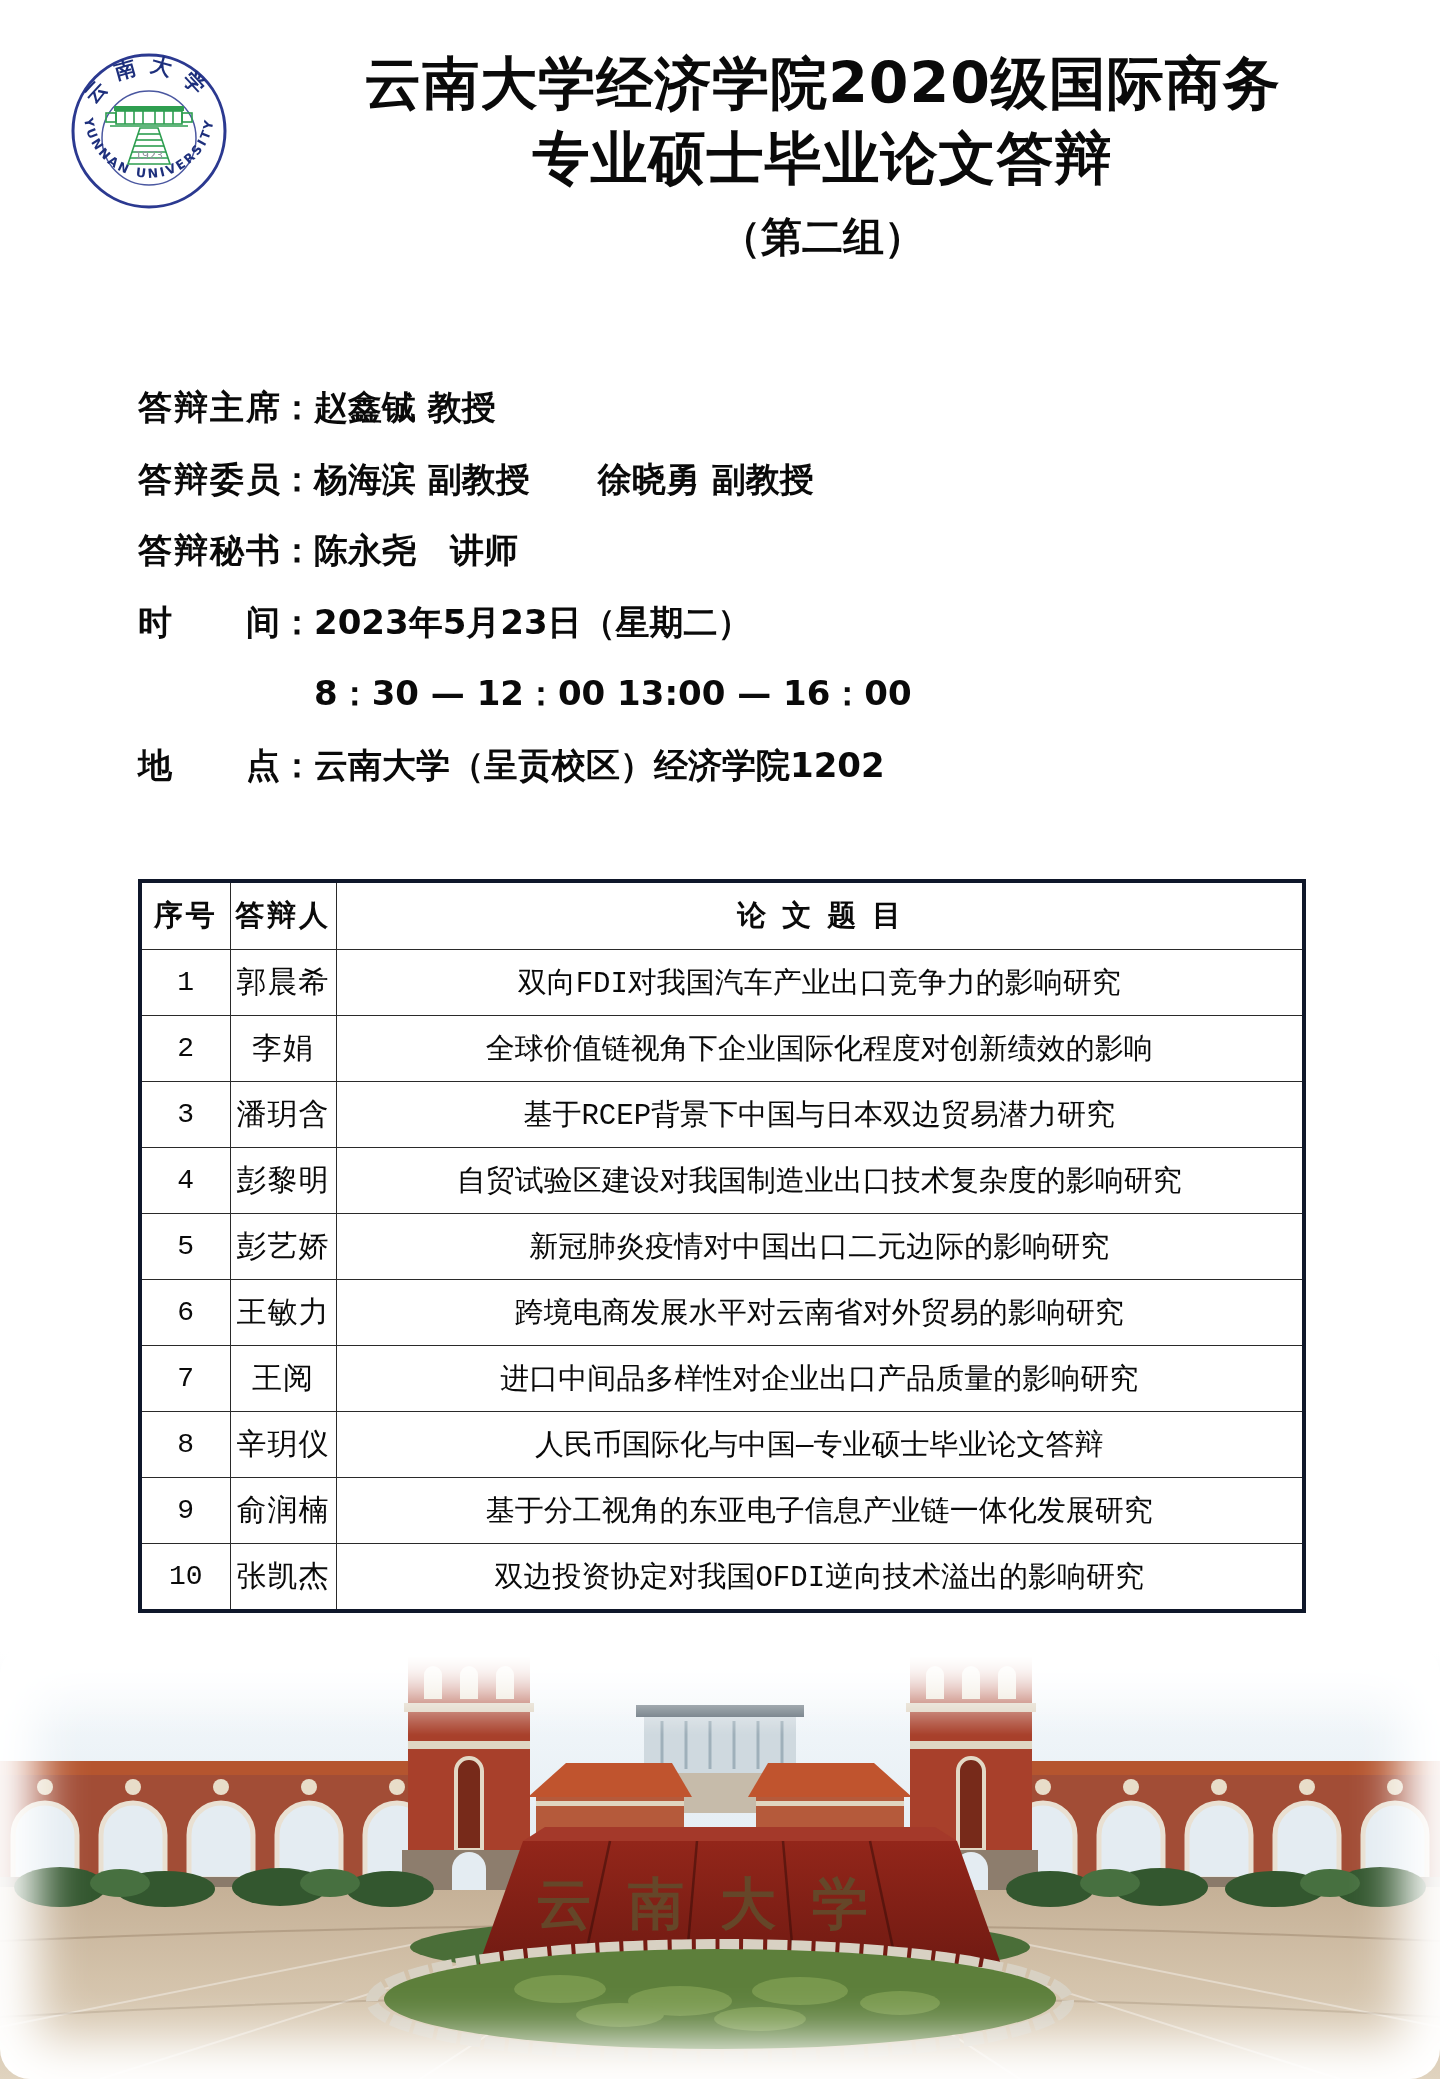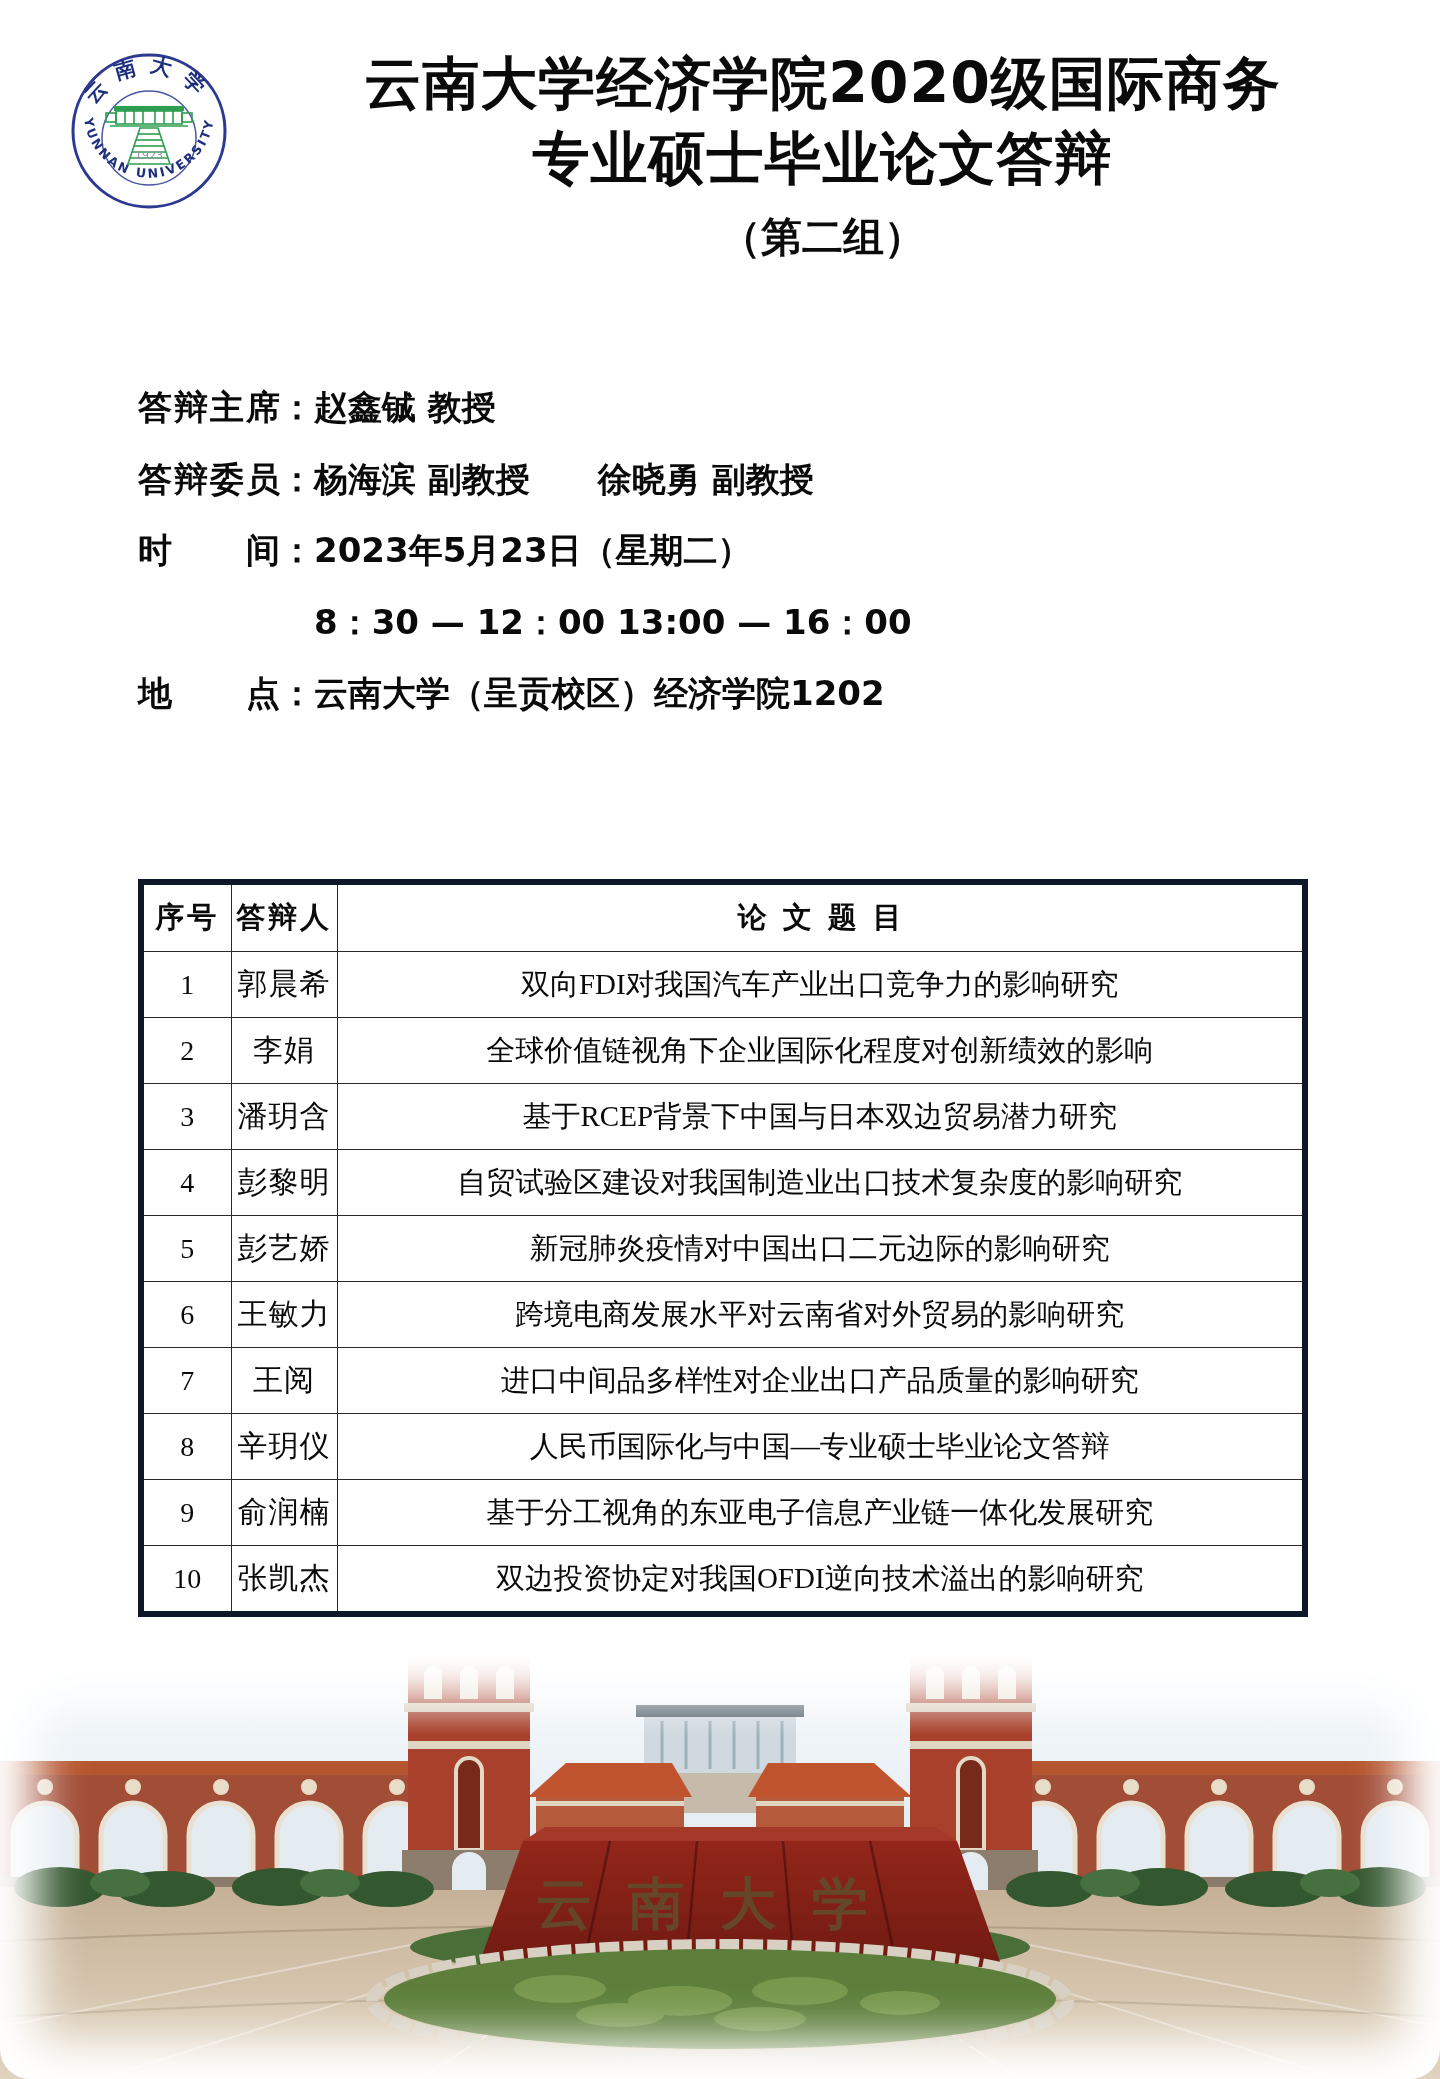--- a/index.html
+++ b/index.html
@@ -18,22 +18,22 @@
   .info{position:absolute;left:138px;top:372px;width:1200px;
         font-size:34px;font-weight:bold;line-height:71.5px;white-space:nowrap;}
   .info-line{height:71.5px;}
   .info-label{display:inline-block;width:142px;text-align:justify;text-align-last:justify;vertical-align:top;}
   .info-colon{display:inline-block;width:34px;vertical-align:top;}
   .info-value{display:inline-block;vertical-align:top;}
   
   table.defense{
     position:absolute;left:138px;top:879px;width:1164px;
     border-collapse:collapse;table-layout:fixed;
-    font-family:Liberation Serif, serif;
-    border:6px solid #0f172a;
+    font-family:Liberation Mono, monospace;
+    border:4px solid #0f172a;
   }
   table.defense th,table.defense td{
     border:1px solid #2a2a2a;text-align:center;vertical-align:middle;
     padding:0 4px;overflow:hidden;white-space:nowrap;
   }
   table.defense th{height:66px;font-size:29px;font-weight:bold;}
   th.h-title{letter-spacing:0.55em;text-indent:0.55em;}
   th.h-no,th.h-name{letter-spacing:0.1em;}
   table.defense td{height:65px;}
   td.c-no{font-size:28px;}
@@ -103,20 +103,23 @@
 </div>
 
 <div class="info">
   <div class="info-line">
     <span class="info-label">答辩主席</span><span class="info-colon">：</span><span class="info-value">赵鑫铖 教授</span>
   </div>
   <div class="info-line">
     <span class="info-label">答辩委员</span><span class="info-colon">：</span><span class="info-value">杨海滨 副教授　　徐晓勇 副教授</span>
   </div>
   <div class="info-line">
+    <span class="info-label">答辩秘书</span><span class="info-colon">：</span><span class="info-value">陈永尧　讲师</span>
+  </div>
+  <div class="info-line">
     <span class="info-label">时间</span><span class="info-colon">：</span><span class="info-value">2023年5月23日（星期二）</span>
   </div>
   <div class="info-line">
     <span class="info-label"></span><span class="info-colon"></span><span class="info-value">8：30 — 12：00  13:00 — 16：00</span>
   </div>
   <div class="info-line">
     <span class="info-label">地点</span><span class="info-colon">：</span><span class="info-value">云南大学（呈贡校区）经济学院1202</span>
   </div>
 </div>
 

